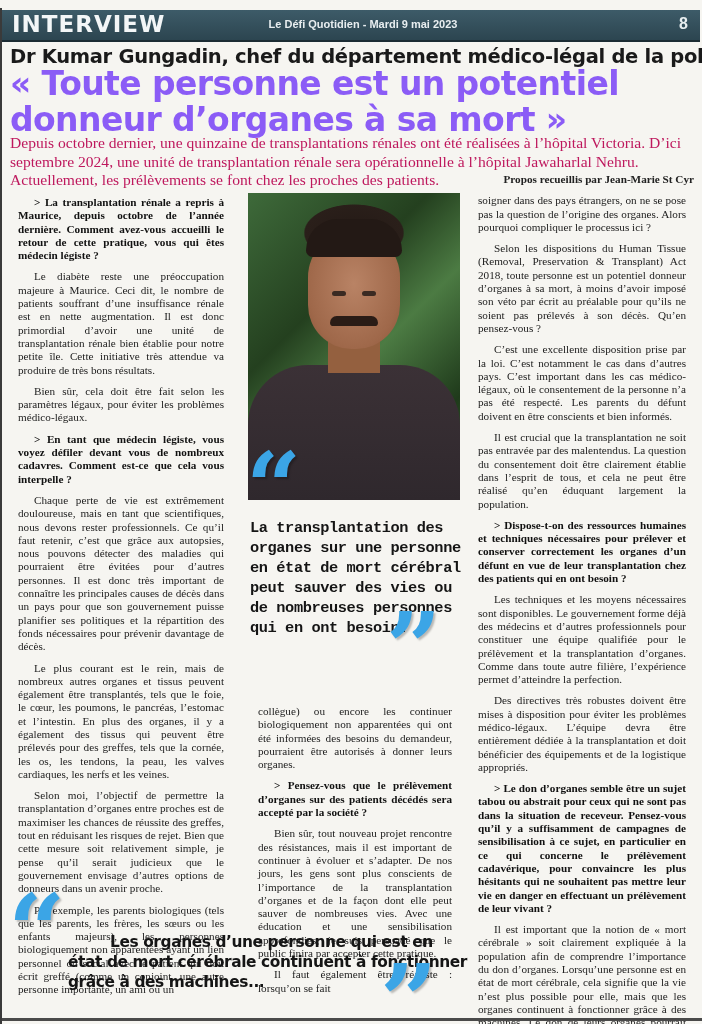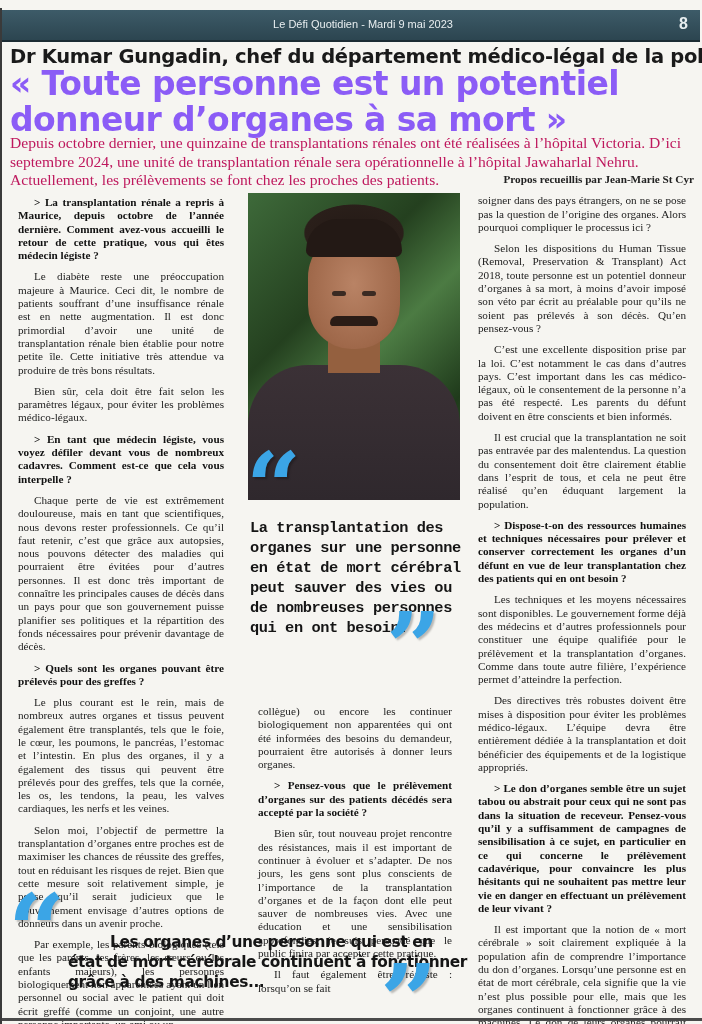--- a/index.html
+++ b/index.html
@@ -19,21 +19,21 @@
     background: linear-gradient(#3d5b68, #2c4550);
     border-bottom: 2px solid #1c2c33;
   }
   .topbar .section {
     position: absolute; left: 10px; top: 1px;
     font-family: "DejaVu Sans", sans-serif; font-weight: bold;
     font-size: 23px; letter-spacing: 1px; color: #f3f6f7;
   }
   .topbar .dateline {
     position: absolute; left: 0; right: 0; top: 8px; text-align: center;
-    font-family: "Liberation Sans", sans-serif; font-weight: normal;
+    font-family: "Liberation Sans", sans-serif; font-weight: bold;
     font-size: 11px; color: #e8eef0;
     padding-left: 24px;
   }
   .topbar .pagenum {
     position: absolute; right: 12px; top: 5px;
     font-family: "Liberation Sans", sans-serif; font-weight: bold;
     font-size: 16px; color: #e8eef0;
   }
   .kicker {
     position: absolute; left: 10px; top: 45px; width: 690px;
@@ -120,35 +120,35 @@
   .bottom-rule {
     position: absolute; left: 2px; top: 1018px; width: 700px; height: 3px; background: #4a4a4a;
   }
 </style>
 </head>
 <body>
 
 <div class="page-frame"></div>
 
 <header class="topbar">
+  <span class="section">INTERVIEW</span>
   <span class="dateline">Le Défi Quotidien - Mardi 9 mai 2023</span>
   <span class="pagenum">8</span>
 </header>
 
 <div class="kicker">Dr Kumar Gungadin, chef du département médico-légal de la police</div>
 <h1 class="headline" style="margin:0;">« Toute personne est un potentiel donneur d’organes à sa mort »</h1>
 <p class="standfirst" style="margin:0;">Depuis octobre dernier, une quinzaine de transplantations rénales ont été réalisées à l’hôpital Victoria. D’ici septembre 2024, une unité de transplantation rénale sera opérationnelle à l’hôpital Jawaharlal Nehru. Actuellement, les prélèvements se font chez les proches des patients.</p>
 
 <div class="col col-left">
     <p class="q">&gt; La transplantation rénale a repris à Maurice, depuis octobre de l’année dernière. Comment avez-vous accueilli le retour de cette pratique, vous qui êtes médecin légiste ?</p>
     <p class="">Le diabète reste une préoccupation majeure à Maurice. Ceci dit, le nombre de patients souffrant d’une insuffisance rénale est en nette augmentation. Il est donc primordial d’avoir une unité de transplantation rénale bien établie pour notre petite île. Cette initiative très attendue va produire de très bons résultats.</p>
     <p class="">Bien sûr, cela doit être fait selon les paramètres légaux, pour éviter les problèmes médico-légaux.</p>
     <p class="q">&gt; En tant que médecin légiste, vous voyez défiler devant vous de nombreux cadavres. Comment est-ce que cela vous interpelle ?</p>
     <p class="">Chaque perte de vie est extrêmement douloureuse, mais en tant que scientifiques, nous devons rester professionnels. Ce qu’il faut retenir, c’est que grâce aux autopsies, nous pouvons détecter des maladies qui pourraient être évitées pour d’autres personnes. Il est donc très important de connaître les principales causes de décès dans un pays pour que son gouvernement puisse planifier ses politiques et la répartition des fonds nécessaires pour prévenir davantage de décès.</p>
-    <p class="q">&gt; Quels sont les organes pouvant être prélevés pour des greffes ?</p>
     <p class="">Le plus courant est le rein, mais de nombreux autres organes et tissus peuvent également être transplantés, tels que le foie, le cœur, les poumons, le pancréas, l’estomac et l’intestin. En plus des organes, il y a également des tissus qui peuvent être prélevés pour des greffes, tels que la cornée, les os, les tendons, la peau, les valves cardiaques, les nerfs et les veines.</p>
     <p class="">Selon moi, l’objectif de permettre la transplantation d’organes entre proches est de maximiser les chances de réussite des greffes, tout en réduisant les risques de rejet. Bien que cette mesure soit relativement simple, je pense qu’il serait judicieux que le gouvernement envisage d’autres options de donneurs dans un avenir proche.</p>
     <p class="">Par exemple, les parents biologiques (tels que les parents, les frères, les sœurs ou les enfants majeurs), les personnes biologiquement non apparentées ayant un lien personnel ou social avec le patient qui doit écrit greffé (comme un conjoint, une autre personne importante, un ami ou un</p>
   </div>
 
 <div class="photo">
   <div class="shirt"></div>
   <div class="neck"></div>
   <div class="face"></div>
   <div class="hair"></div>

